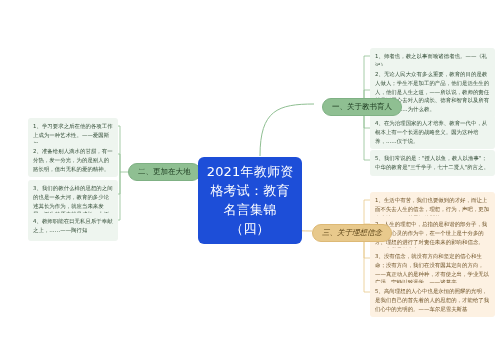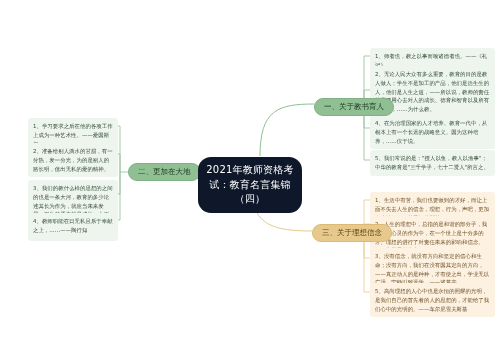--- a/index.html
+++ b/index.html
@@ -28,26 +28,26 @@
     pointer-events: none;
   }
 
   
   .root-node {
     position: absolute;
     left: 198px;
     top: 157px;
     width: 104px;
     box-sizing: border-box;
-    background: #0f172a;
+    background: #1d4ed8;
     color: #ffffff;
-    border-radius: 13px;
+    border-radius: 6px;
     padding: 6px 7px;
     text-align: center;
-    font-size: 10px;
+    font-size: 13px;
     line-height: 1.45;
     letter-spacing: 0.2px;
     z-index: 5;
   }
 
   
   .branch-pill {
     position: absolute;
     box-sizing: border-box;
     border-radius: 9px;
@@ -59,22 +59,23 @@
   }
   .branch-green {
     background: #8fbf92;
     color: #1d3b20;
     border: 1px solid #7fb184;
   }
   .branch-orange {
     background: #e8c98c;
     color: #5a4215;
     border: 1px solid #ddb976;
+    font-style: italic;
   }
-  #branch-1 { left: 314px; top: 98px; }
+  #branch-1 { left: 322px; top: 98px; }
   #branch-2 { left: 128px; top: 163px; }
   #branch-3 { left: 312px; top: 224px; }
 
   
   .leaf {
     position: absolute;
     box-sizing: border-box;
     border-radius: 3px;
     padding: 4px 5px;
     font-size: 5.4px;

